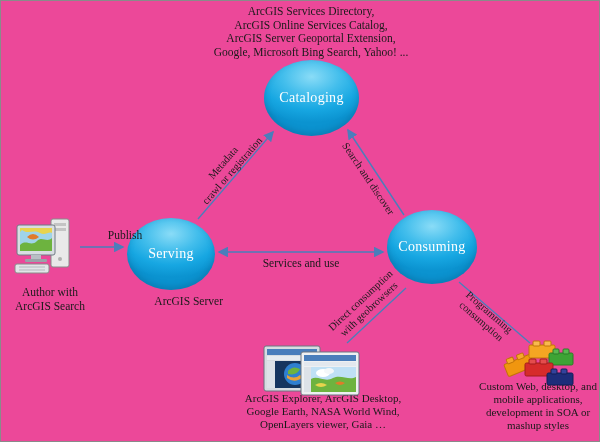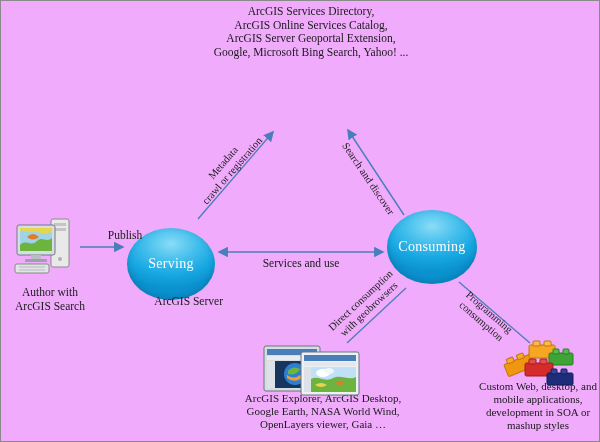--- a/index.html
+++ b/index.html
@@ -1,32 +1,32 @@
 <!DOCTYPE html>
 <html><head>
 <meta charset="utf-8">
 <style>
   html,body{margin:0;padding:0;background:#fff;}
   .canvas{
     position:relative;width:598px;height:440px;margin:0;
-    border:1px solid #8a8a8a;background:#f0abfc;overflow:hidden;
+    border:1px solid #8a8a8a;background:#ec4899;overflow:hidden;
     font-family:"Liberation Serif","DejaVu Serif",serif;color:#1a1a1a;
   }
   .lines{position:absolute;left:0;top:0;width:600px;height:442px;pointer-events:none;}
   .txt{position:absolute;white-space:pre-line;text-align:center;font-size:11.5px;line-height:13.5px;}
   .top-caption{left:175px;top:4px;width:270px;}
   .node{
     position:absolute;border-radius:50%;
     display:flex;align-items:center;justify-content:center;
     background:radial-gradient(ellipse 75% 60% at 50% 22%, #8adcf7 0%, #43beec 40%, #17a7e2 72%, #0b93d0 100%);
     box-shadow:inset 0 -3px 6px rgba(0,60,100,.25);
   }
   .node span{color:#fefefe;font-size:14px;letter-spacing:.3px;}
   .node-cataloging{left:263px;top:59px;width:95px;height:76px;}
-  .node-serving{left:126px;top:227px;width:88px;height:72px;justify-content:center;}
+  .node-serving{left:126px;top:217px;width:88px;height:72px;justify-content:center;}
   .node-consuming{left:386px;top:209px;width:90px;height:74px;}
   .server-caption{left:118px;top:294px;width:104px;text-align:right;}
   .author-caption{left:2px;top:285px;width:94px;}
   .publish-caption{left:70px;top:228px;width:60px;padding-left:24px;}
   .connect-caption{left:240px;top:256px;width:120px;}
   .viewers-caption{left:228px;top:391px;width:188px;font-size:11px;line-height:13px;}
   .custom-caption{left:474px;top:379px;width:126px;font-size:11px;line-height:13px;}
   .rot{
     position:absolute;white-space:pre-line;text-align:center;
     font-size:10.5px;line-height:12px;transform-origin:center;
@@ -57,20 +57,23 @@
     <line x1="403" y1="214" x2="347" y2="129" stroke="#4a7ebb" stroke-width="1.4" marker-end="url(#ah)"></line>
     <line x1="405" y1="287" x2="346" y2="342" stroke="#4a7ebb" stroke-width="1.3"></line>
     <line x1="458" y1="281" x2="529" y2="342" stroke="#4a7ebb" stroke-width="1.3"></line>
   </svg>
 
   <div class="txt top-caption">ArcGIS Services Directory,
 ArcGIS Online Services Catalog,
 ArcGIS Server Geoportal Extension,
 Google, Microsoft Bing Search, Yahoo! ...</div>
 
+  <div class="node node-cataloging">
+    <span>Cataloging</span>
+  </div>
   <div class="node node-serving">
     <span>Serving</span>
   </div>
   <div class="node node-consuming">
     <span>Consuming</span>
   </div>
 
   <div class="txt server-caption">ArcGIS Server</div>
   <div class="txt author-caption">Author with
 ArcGIS Search</div>

